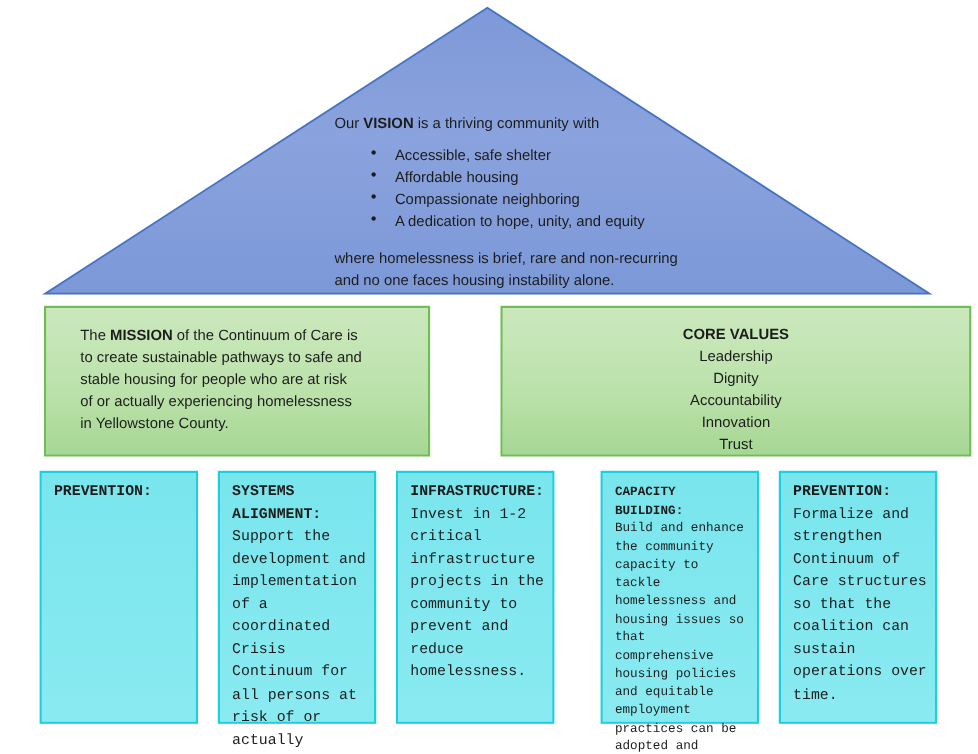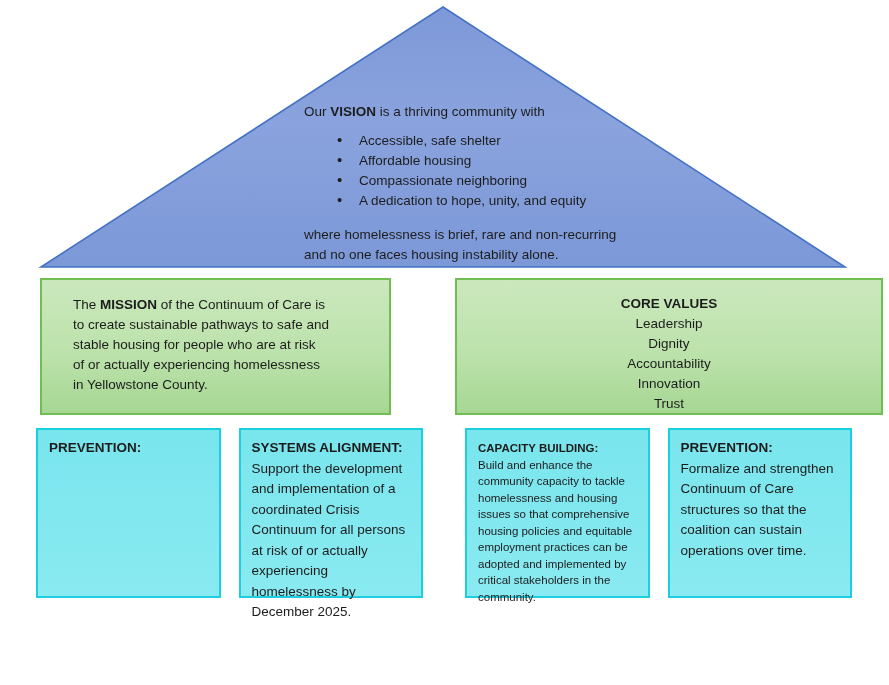--- a/index.html
+++ b/index.html
@@ -31,22 +31,22 @@
     background:linear-gradient(to bottom,#CBE8BD 0%,#BCE2AB 55%,#A6D794 100%);
     font-size:13.5px;line-height:20px;
   }
   .mission-box{left:40px;width:351px;padding:15px 60px 0 31px;}
   .values-box{left:455px;width:428px;text-align:center;padding-top:14px;}
   .values-title{font-weight:bold;}
   .values-list{list-style:none;margin:0;padding:0;}
   .values-list li{line-height:20px;}
   
   .pillars{
-    position:absolute;left:36px;top:428px;width:816px;height:170px;
-    display:flex;gap:18px;
+    position:absolute;left:36px;top:428px;width:816px;height:230px;
+    display:flex;gap:18px;font-family:Liberation Mono, monospace;
   }
   .pillar{
     flex:1;box-sizing:border-box;border:2px solid #1BCFDF;
     background:linear-gradient(to bottom,#79E5ED 0%,#8AEAF1 100%);
     padding:8px 6px 0 11px;font-size:13.5px;line-height:20.5px;
   }
   .pillar-title{font-weight:bold;}
   .pillar.small{font-size:11.5px;line-height:16.5px;padding-top:10px;margin-left:24px;}
 </style>
 </head>
@@ -94,20 +94,24 @@
 </div>
 
 <div class="pillars">
   <div class="pillar">
     <div class="pillar-title">PREVENTION:</div>
   </div>
   <div class="pillar">
     <div class="pillar-title">SYSTEMS ALIGNMENT:</div>
     <div class="pillar-text">Support the development and implementation of a coordinated Crisis Continuum for all persons at risk of or actually experiencing homelessness by December 2025.</div>
   </div>
+  <div class="pillar">
+    <div class="pillar-title">INFRASTRUCTURE:</div>
+    <div class="pillar-text">Invest in 1-2 critical infrastructure projects in the community to prevent and reduce homelessness.</div>
+  </div>
   <div class="pillar small">
     <div class="pillar-title">CAPACITY BUILDING:</div>
     <div class="pillar-text">Build and enhance the community capacity to tackle homelessness and housing issues so that comprehensive housing policies and equitable employment practices can be adopted and implemented by critical stakeholders in the community.</div>
   </div>
   <div class="pillar">
     <div class="pillar-title">PREVENTION:</div>
     <div class="pillar-text">Formalize and strengthen Continuum of Care structures so that the coalition can sustain operations over time.</div>
   </div>
 </div>
 

